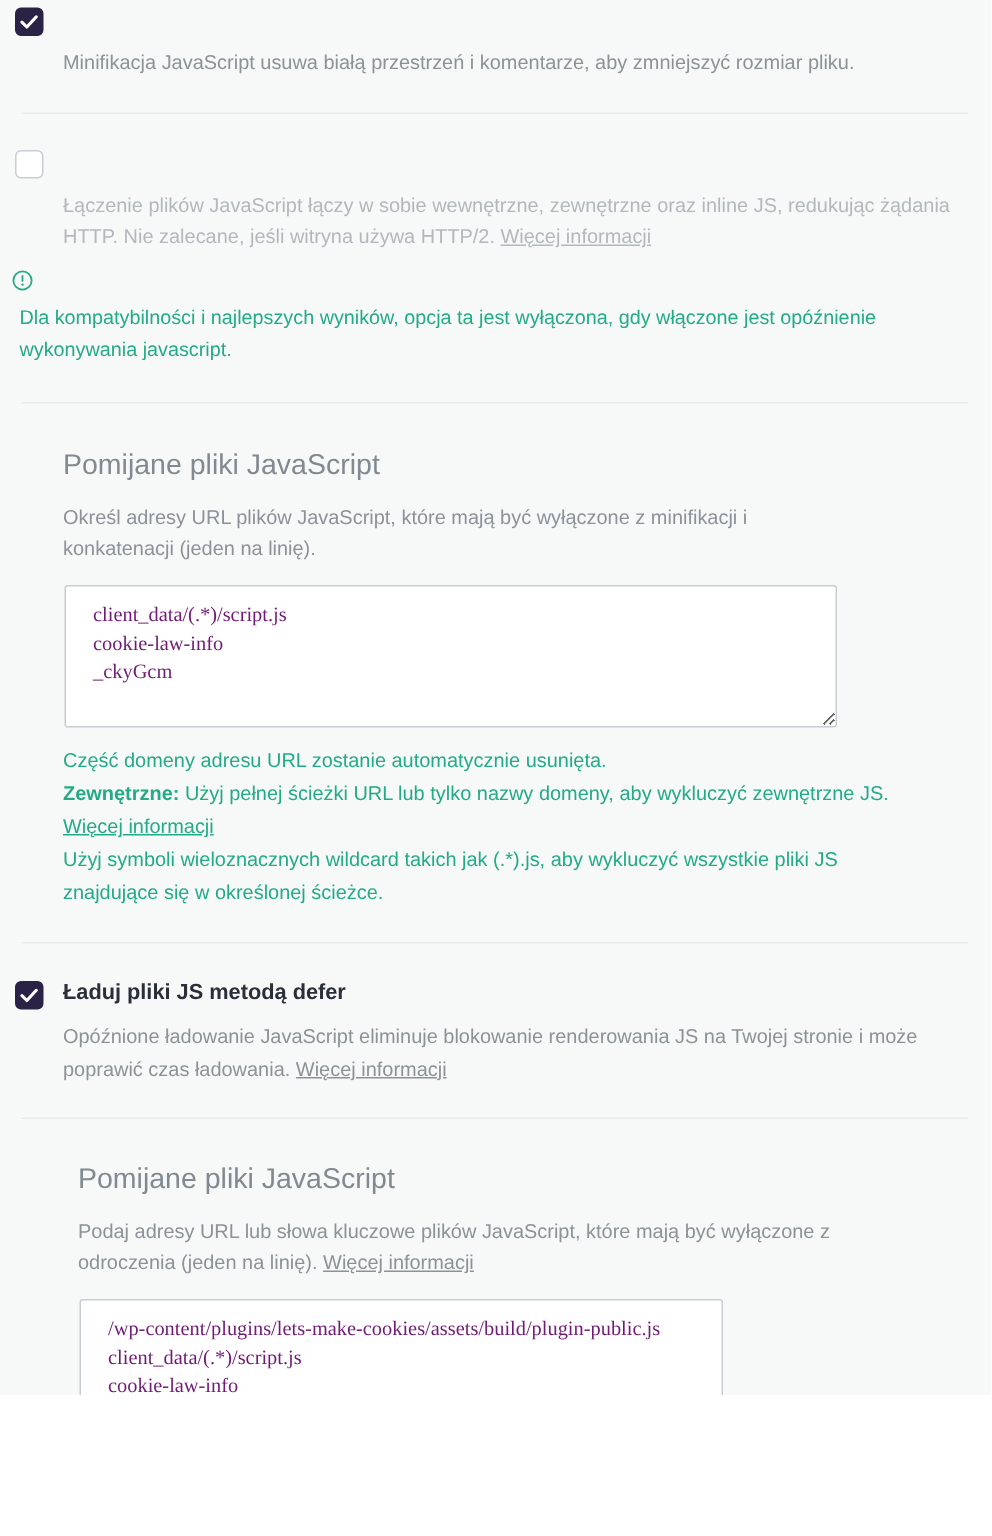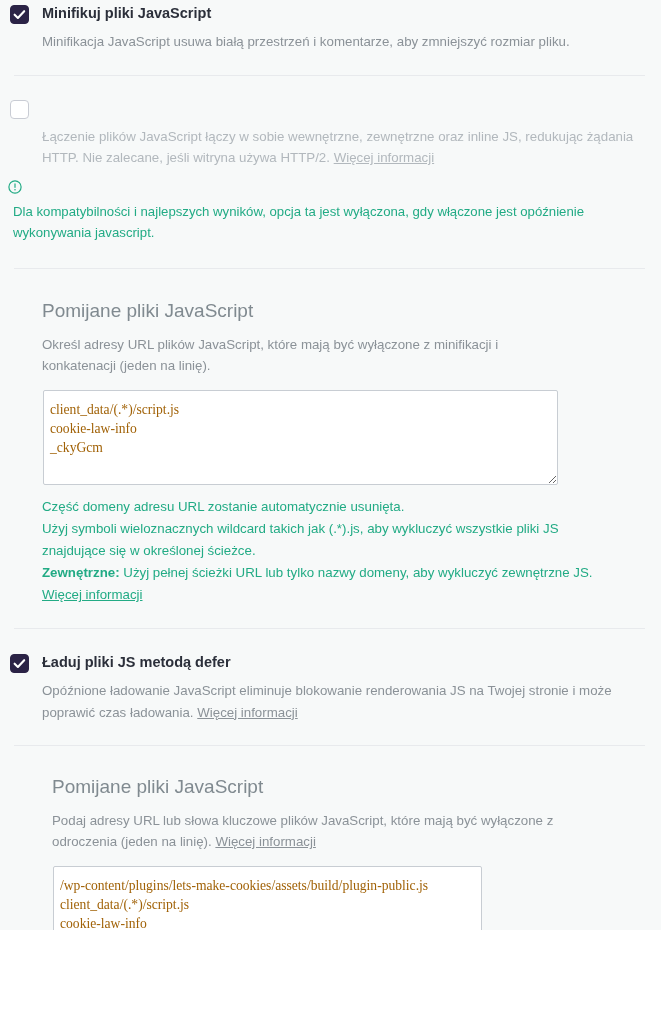--- a/index.html
+++ b/index.html
@@ -126,25 +126,25 @@
   }
   .ta-wrap {
     margin-left: 43px;
   }
   textarea.ta {
     display: block;
     box-sizing: border-box;
     background: #ffffff;
     border: 1px solid #c8cdd3;
     border-radius: 2px;
-    color: #a16207;
+    color: #701a75;
     font-family: "Liberation Serif", serif;
     font-size: 13.6px;
     line-height: 1.42;
-    padding: 9px 6px;
+    padding: 9px 18px;
     resize: vertical;
     outline: none;
     overflow: hidden;
   }
   .help-green {
     margin: 11px 0 0 42px;
     color: #22ab85;
     font-size: 13.3px;
     line-height: 1.66;
     max-width: 560px;
@@ -156,21 +156,20 @@
 
 <div class="panel">
 
   <div class="opt-row" style="padding-top:2px;">
     <div class="opt-head">
       <div class="cb checked">
         <svg width="17" height="17" viewBox="0 0 17 17" aria-hidden="true">
           <path d="M3.6 8.7 L6.9 12.0 L13.2 5.2" fill="none" stroke="#ffffff" stroke-width="2.1" stroke-linecap="round" stroke-linejoin="round"></path>
         </svg>
       </div>
-      <div class="opt-title">Minifikuj pliki JavaScript</div>
     </div>
     <div class="opt-desc">Minifikacja JavaScript usuwa białą przestrzeń i komentarze, aby zmniejszyć rozmiar pliku.</div>
   </div>
 
   <div class="divider" style="margin-top:22px;"></div>
 
   <div class="opt-row" style="padding-top:21px;">
     <div class="opt-head">
       <div class="cb unchecked">
         
@@ -198,24 +197,24 @@
   <div class="opt-row" style="padding-top:28px;">
     <div class="field-label">Pomijane pliki JavaScript</div>
     <div class="field-desc">Określ adresy URL plików JavaScript, które mają być wyłączone z minifikacji i konkatenacji (jeden na linię).</div>
     <div class="ta-wrap" style="margin-top:13px;">
       <textarea class="ta" rows="6" spellcheck="false" style="width: 515px; height: 95px;" placeholder="">client_data/(.*)/script.js
 cookie-law-info
 _ckyGcm</textarea>
     </div>
     <div class="help-green">
       <div>Część domeny adresu URL zostanie automatycznie usunięta.</div>
-      <div>Użyj symboli wieloznacznych wildcard takich jak (.*).js, aby wykluczyć wszystkie pliki JS znajdujące się w określonej ścieżce.</div>
       <div>
         <b>Zewnętrzne:</b><span> Użyj pełnej ścieżki URL lub tylko nazwy domeny, aby wykluczyć zewnętrzne JS. </span><a class="more" href="#">Więcej informacji</a>
       </div>
+      <div>Użyj symboli wieloznacznych wildcard takich jak (.*).js, aby wykluczyć wszystkie pliki JS znajdujące się w określonej ścieżce.</div>
     </div>
   </div>
 
   <div class="divider" style="margin-top:22px;"></div>
 
   <div class="opt-row" style="padding-top:22px;">
     <div class="opt-head">
       <div class="cb checked">
         <svg width="17" height="17" viewBox="0 0 17 17" aria-hidden="true">
           <path d="M3.6 8.7 L6.9 12.0 L13.2 5.2" fill="none" stroke="#ffffff" stroke-width="2.1" stroke-linecap="round" stroke-linejoin="round"></path>

